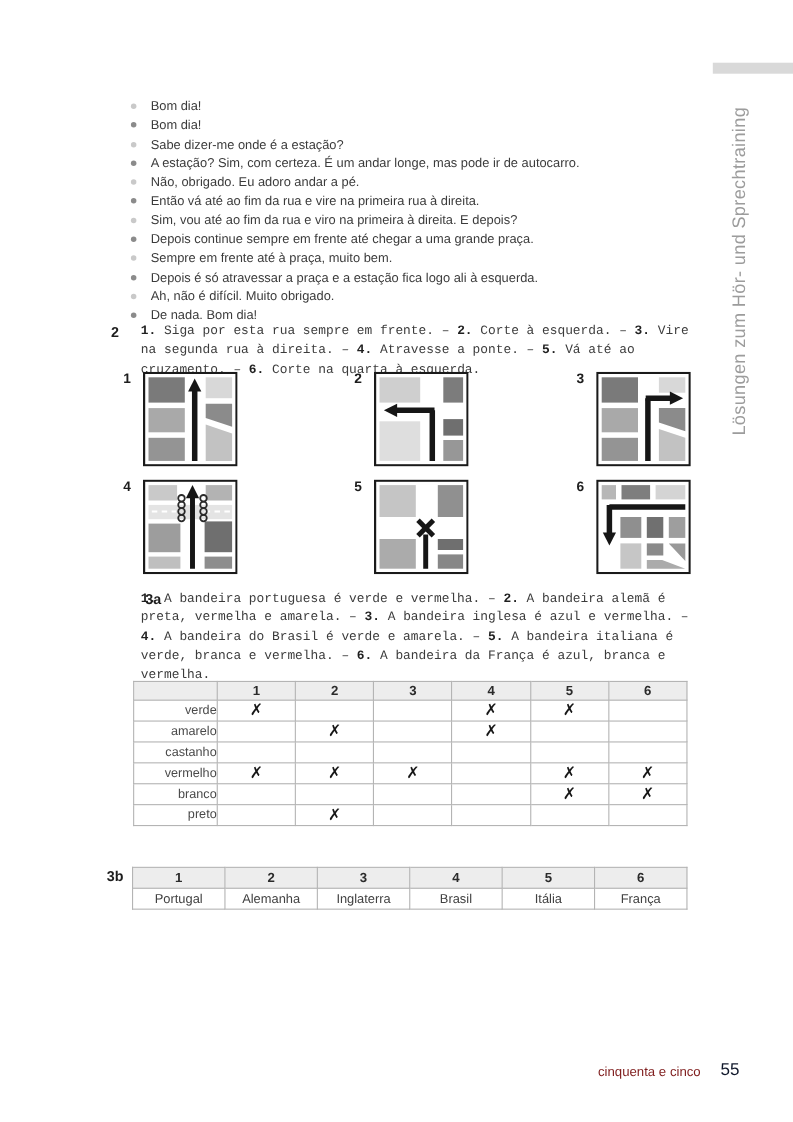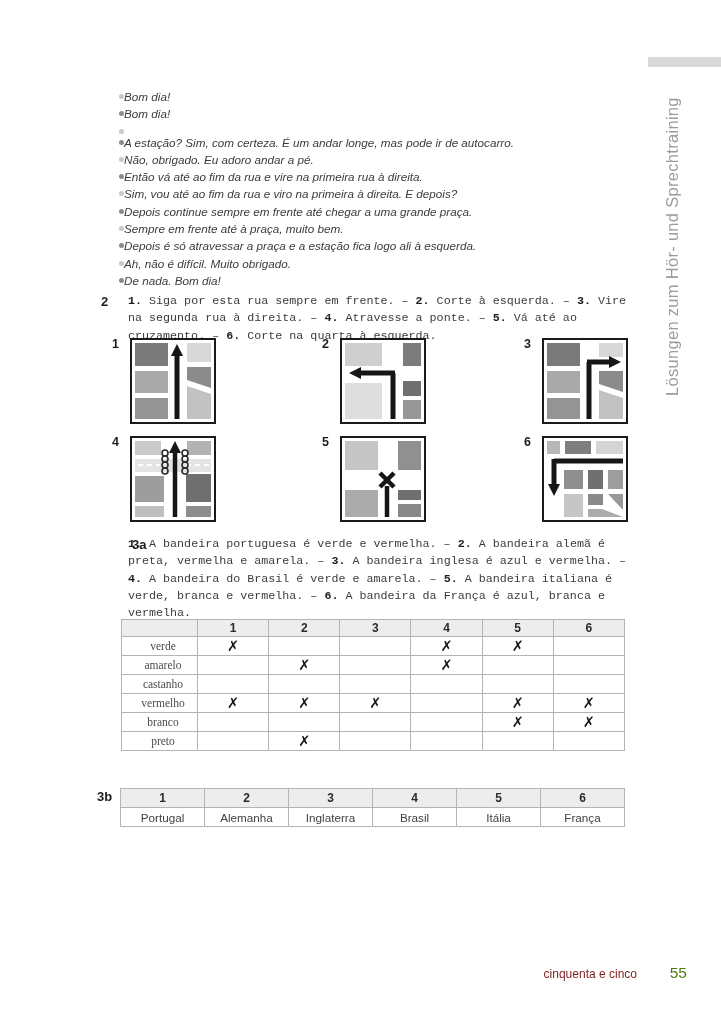--- a/index.html
+++ b/index.html
@@ -15,44 +15,44 @@
     position:absolute;left:663px;top:396px;width:322px;height:20px;
     transform:rotate(-90deg);transform-origin:0 0;
     font-size:16.5px;color:#9c9c9c;letter-spacing:.3px;white-space:nowrap;
   }
   
   .dialogue{position:absolute;left:117px;top:88px;width:516px;}
   .dline{display:flex;align-items:flex-start;line-height:17.3px;font-size:11.7px;}
   .bullet{flex:0 0 auto;width:5px;height:5px;border-radius:50%;margin:6px 0 0 2px;}
   .bullet.light{background:#c9c9c9;}
   .bullet.dark{background:#8b8b8b;}
-  .dtext{margin-left:0;font-style:italic;}
+  .dtext{margin-left:13px;}
   
   .exnum{position:absolute;font-weight:bold;font-size:13px;color:#1d1d1d;line-height:17.3px;}
   
   .expara{position:absolute;left:128px;width:516px;font-size:11.7px;line-height:17.3px;font-family:Liberation Mono, monospace;}
   .expara b{color:#1f1f1f;}
   
   .map-unit{position:absolute;display:flex;align-items:flex-start;}
   .map-num{font-weight:bold;font-size:12.5px;color:#1d1d1d;width:18px;flex:0 0 auto;line-height:13px;}
   .map-box{flex:0 0 auto;}
   
   table{border-collapse:collapse;table-layout:fixed;}
   th,td{border:1px solid #b4b4b4;padding:0;}
   .t1{position:absolute;left:121px;top:619px;width:504px;}
   .t1 th{height:16px;background:#ededed;font-size:12px;font-weight:bold;color:#2b2b2b;}
   .t1 td{height:18px;}
-  .t1 td.lbl{font-size:11.5px;color:#4a4a4a;padding-left:7px;text-align:center;font-family:Liberation Serif, serif;}
+  .t1 td.lbl{font-size:11.5px;color:#4a4a4a;padding-left:7px;text-align:right;}
   .t1 td.mark{text-align:center;font-weight:bold;font-style:italic;font-size:14.5px;color:#161616;line-height:1;}
   .t2{position:absolute;left:120px;top:788px;width:505px;}
   .t2 th{height:18px;background:#ededed;font-size:12px;font-weight:bold;color:#2b2b2b;}
   .t2 td{height:18px;text-align:center;font-size:11.7px;color:#414141;}
   
   .footer-words{position:absolute;left:437px;top:967px;width:200px;text-align:right;font-size:12px;color:#7f1d1d;}
-  .page-num{position:absolute;left:655px;top:964px;width:32px;text-align:right;font-size:15.5px;color:#4d7c0f;}
+  .page-num{position:absolute;left:655px;top:964px;width:32px;text-align:left;font-size:15.5px;color:#0f172a;}
 </style>
 </head>
 <body>
 
 <div class="page">
 
   <div class="accent-bar"></div>
 
   <div class="vlabel">Lösungen zum Hör- und Sprechtraining</div>
 
@@ -60,20 +60,21 @@
       <div class="dline">
         <span class="bullet light"></span>
         <span class="dtext">Bom dia!</span>
       </div>
       <div class="dline">
         <span class="bullet dark"></span>
         <span class="dtext">Bom dia!</span>
       </div>
       <div class="dline">
         <span class="bullet light"></span>
+        <span class="dtext">Sabe dizer-me onde é a estação?</span>
       </div>
       <div class="dline">
         <span class="bullet dark"></span>
         <span class="dtext">A estação? Sim, com certeza. É um andar longe, mas pode ir de autocarro.</span>
       </div>
       <div class="dline">
         <span class="bullet light"></span>
         <span class="dtext">Não, obrigado. Eu adoro andar a pé.</span>
       </div>
       <div class="dline">

